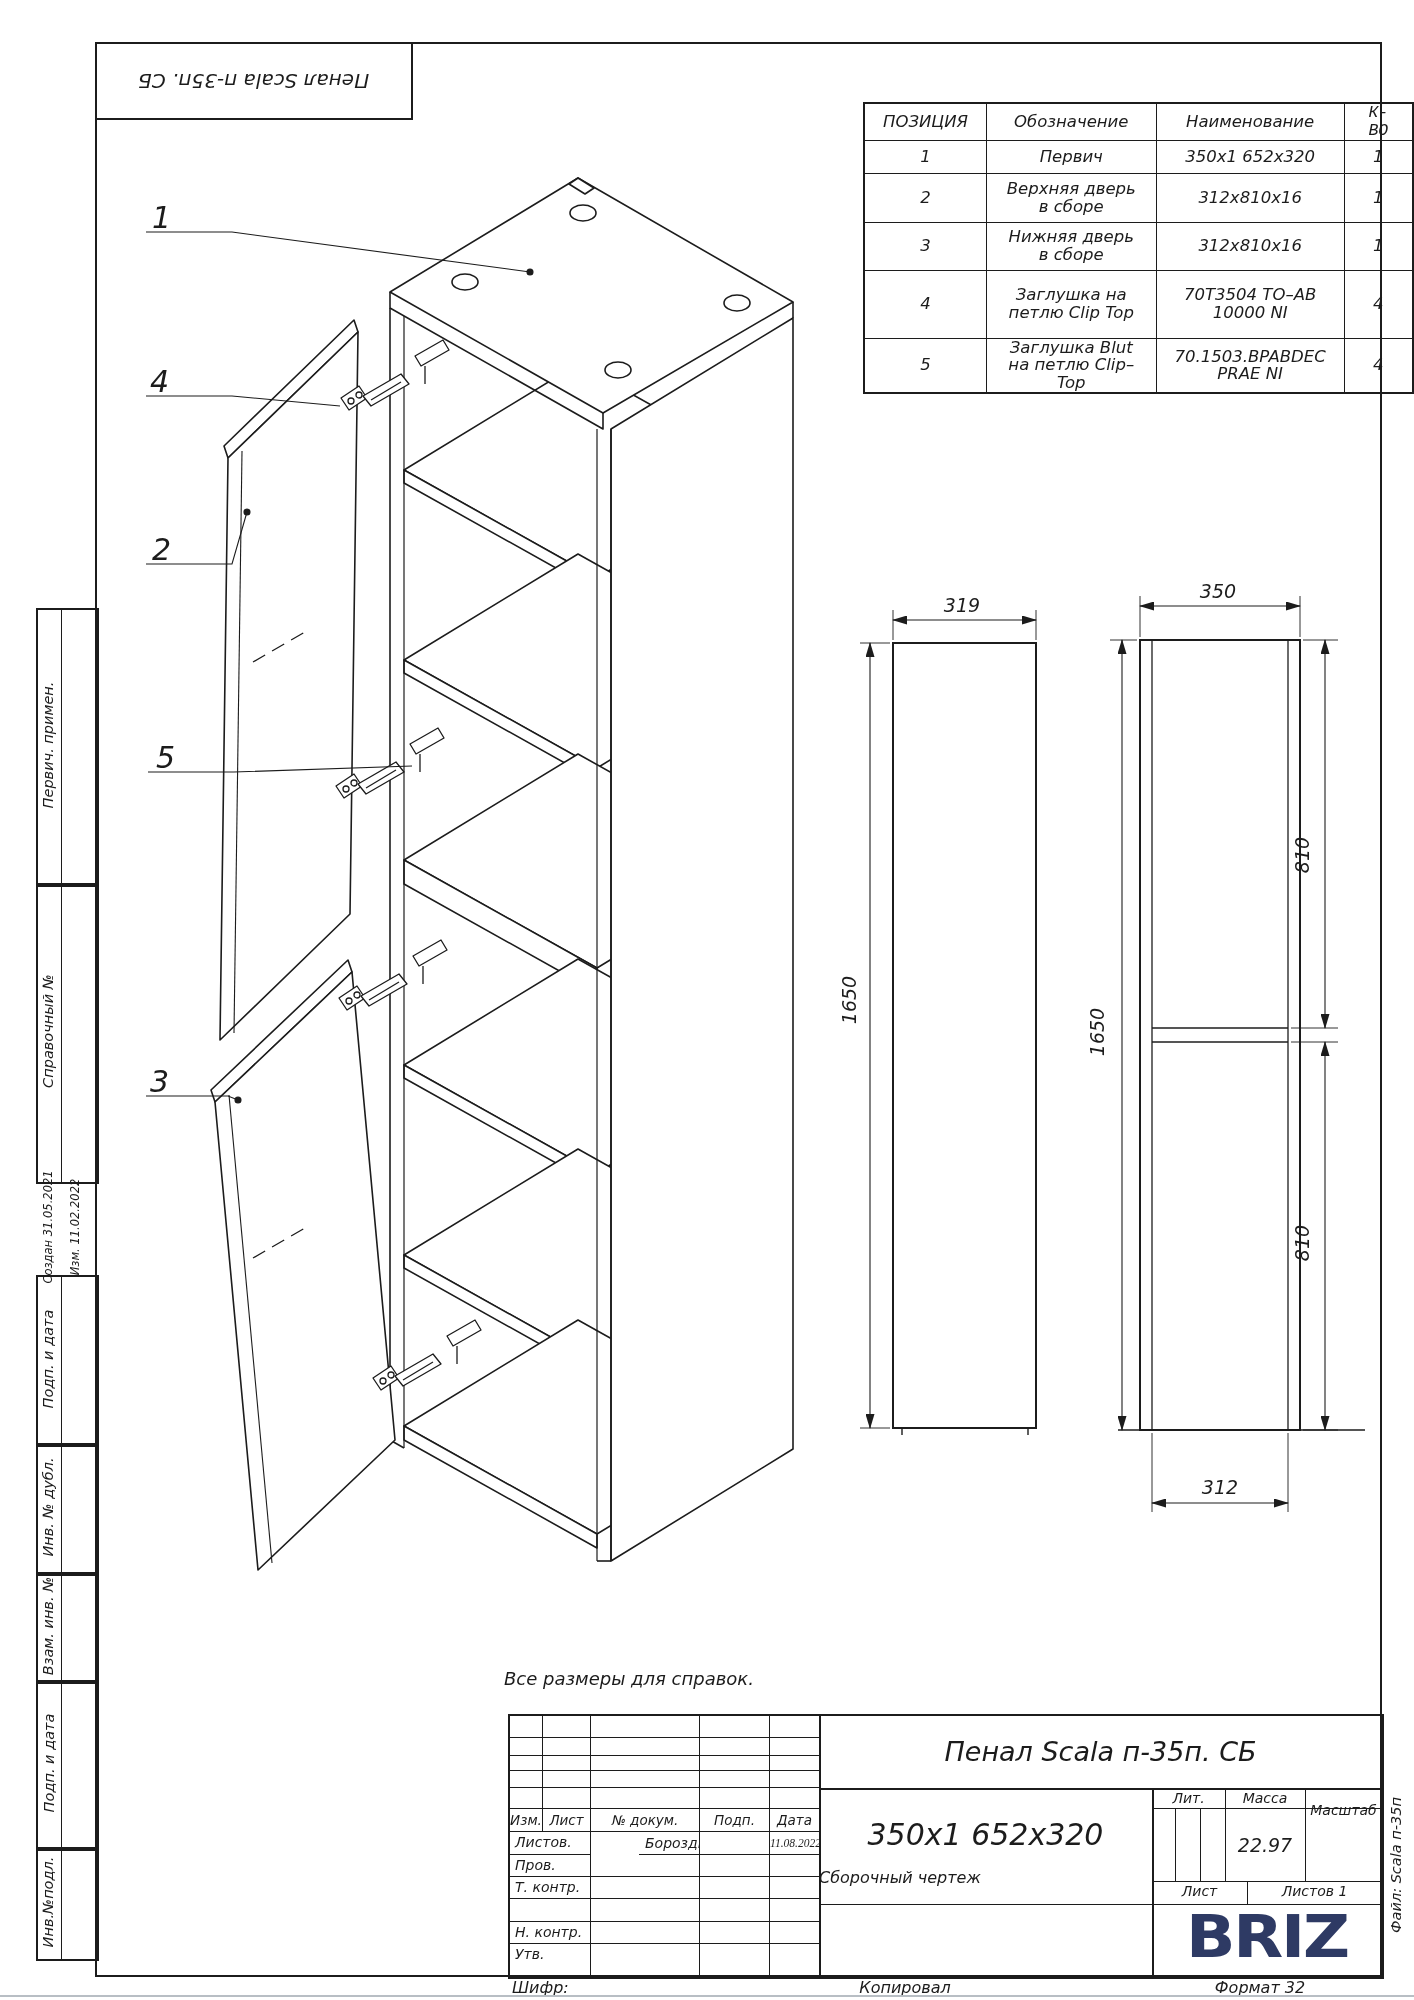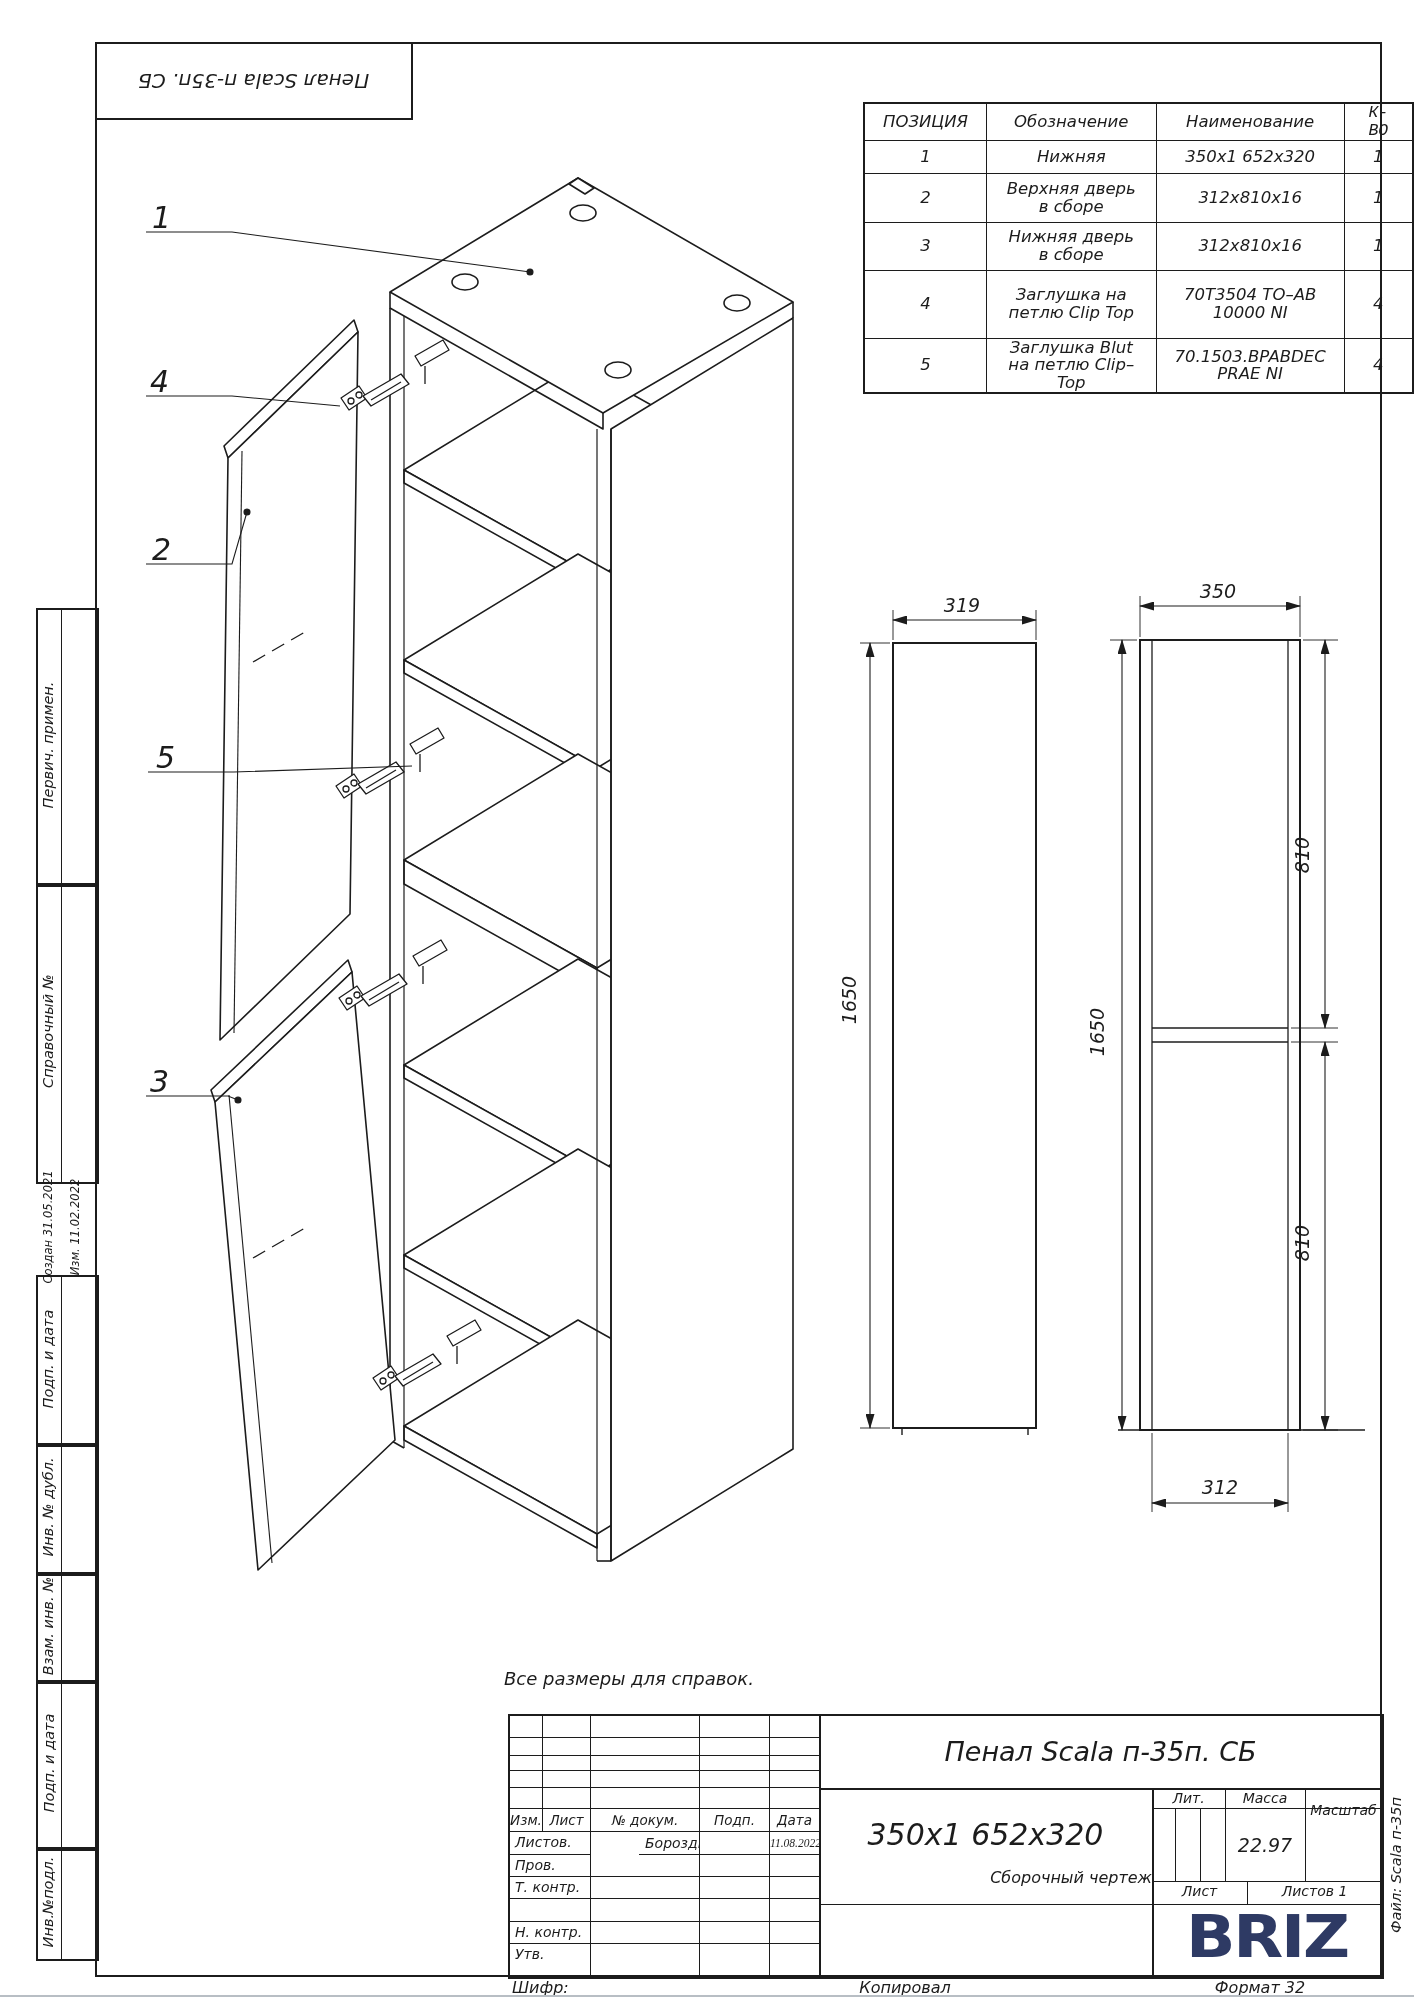--- a/index.html
+++ b/index.html
@@ -38,21 +38,21 @@
   .tb-left .hc{text-align:center;padding-top:3px;}
   .tb-left .nm{padding:3px 0 0 6px;font-size:14px;margin-left:48px;}
   .tb-left .dt{font-family:"Liberation Serif",serif;font-size:11.5px;text-align:center;padding-top:5px;}
   .vline{position:absolute;top:0;bottom:0;border-left:2px solid #1c1c1c;}
   .hline{position:absolute;border-top:1.5px solid #1c1c1c;}
   .tb-title{position:absolute;left:309px;top:0;width:563px;height:72px;line-height:72px;
             text-align:center;font-size:27px;font-style:italic;white-space:nowrap;}
   .tb-size{position:absolute;left:309px;top:88px;width:333px;height:62px;line-height:62px;
            text-align:center;font-size:30px;font-style:italic;}
   .tb-doc{position:absolute;left:309px;top:152px;width:333px;height:28px;
-          text-align:right;font-size:16px;font-style:italic;}
+          text-align:left;font-size:16px;font-style:italic;}
   .small-h{position:absolute;text-align:center;font-size:14px;font-style:italic;}
   .logo{position:absolute;left:642px;top:188px;width:230px;height:70px;line-height:66px;
         text-align:center;font-weight:900;font-size:58px;letter-spacing:-2px;
         transform:scale(1.12,1.02);transform-origin:center;}
   .strip-txt{position:absolute;font-size:16px;font-style:italic;white-space:nowrap;}
   .filelbl{position:absolute;left:1286px;top:1856px;width:220px;height:18px;line-height:18px;
            text-align:center;transform:rotate(-90deg);font-size:14.5px;font-style:italic;white-space:nowrap;}
   .note{position:absolute;left:504px;top:1668px;font-size:18px;font-style:italic;}
   .pagebottom{position:absolute;left:0;top:1995px;width:1414px;height:2px;background:#b8bec4;}
   svg text{font-family:"DejaVu Sans",sans-serif;font-style:italic;fill:#1c1c1c;}
@@ -281,21 +281,21 @@
     </colgroup>
   <tbody>
       <tr style="height:33px;">
     <td>ПОЗИЦИЯ</td>
     <td>Обозначение</td>
     <td>Наименование</td>
     <td class="serif">К-ВО</td>
   </tr>
   <tr style="height:33px;">
     <td>1</td>
-    <td>Нижняя</td>
+    <td>Первич</td>
     <td>350х1 652х320</td>
     <td>1</td>
   </tr>
   <tr style="height:49px;">
     <td>2</td>
     <td>Верхняя дверь в сборе</td>
     <td>312х810х16</td>
     <td>1</td>
   </tr>
   <tr style="height:48px;">

